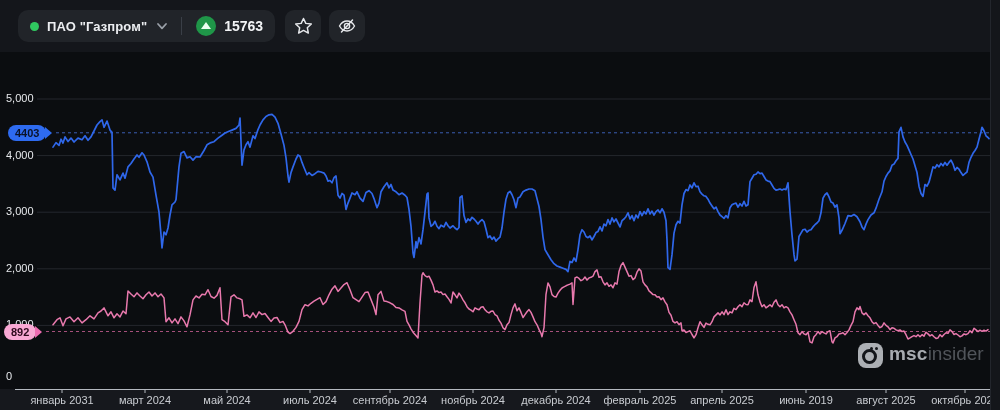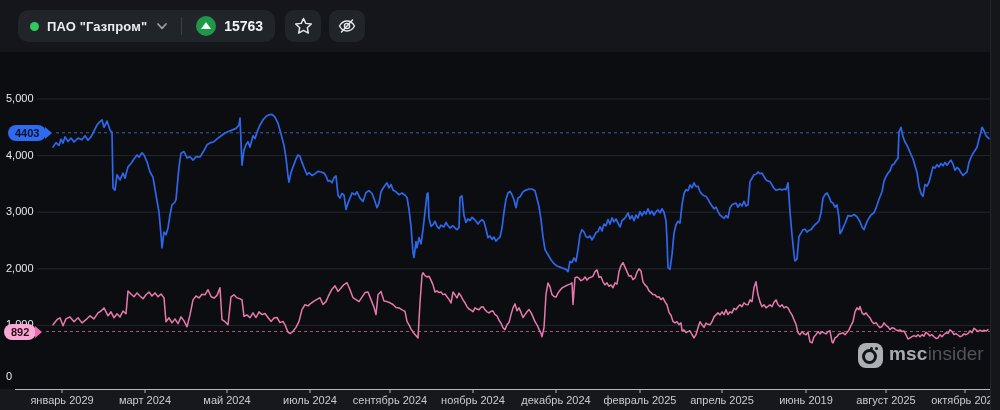--- a/index.html
+++ b/index.html
@@ -133,21 +133,21 @@
         <line x1="310" x2="310" y1="0" y2="4" stroke="#b4b9c0" stroke-width="1"></line>
         <line x1="390" x2="390" y1="0" y2="4" stroke="#b4b9c0" stroke-width="1"></line>
         <line x1="473" x2="473" y1="0" y2="4" stroke="#b4b9c0" stroke-width="1"></line>
         <line x1="556" x2="556" y1="0" y2="4" stroke="#b4b9c0" stroke-width="1"></line>
         <line x1="640" x2="640" y1="0" y2="4" stroke="#b4b9c0" stroke-width="1"></line>
         <line x1="722" x2="722" y1="0" y2="4" stroke="#b4b9c0" stroke-width="1"></line>
         <line x1="806" x2="806" y1="0" y2="4" stroke="#b4b9c0" stroke-width="1"></line>
         <line x1="886" x2="886" y1="0" y2="4" stroke="#b4b9c0" stroke-width="1"></line>
         <line x1="965" x2="965" y1="0" y2="4" stroke="#b4b9c0" stroke-width="1"></line>
       </svg>
-      <div class="xlab" style="left: 62px;">январь 2029</div>
+      <div class="xlab" style="left: 62px;">январь 2031</div>
       <div class="xlab" style="left: 145px;">март 2024</div>
       <div class="xlab" style="left: 227px;">май 2024</div>
       <div class="xlab" style="left: 310px;">июль 2024</div>
       <div class="xlab" style="left: 390px;">сентябрь 2024</div>
       <div class="xlab" style="left: 473px;">ноябрь 2024</div>
       <div class="xlab" style="left: 556px;">декабрь 2024</div>
       <div class="xlab" style="left: 640px;">февраль 2025</div>
       <div class="xlab" style="left: 722px;">апрель 2025</div>
       <div class="xlab" style="left: 806px;">июнь 2019</div>
       <div class="xlab" style="left: 886px;">август 2025</div>

